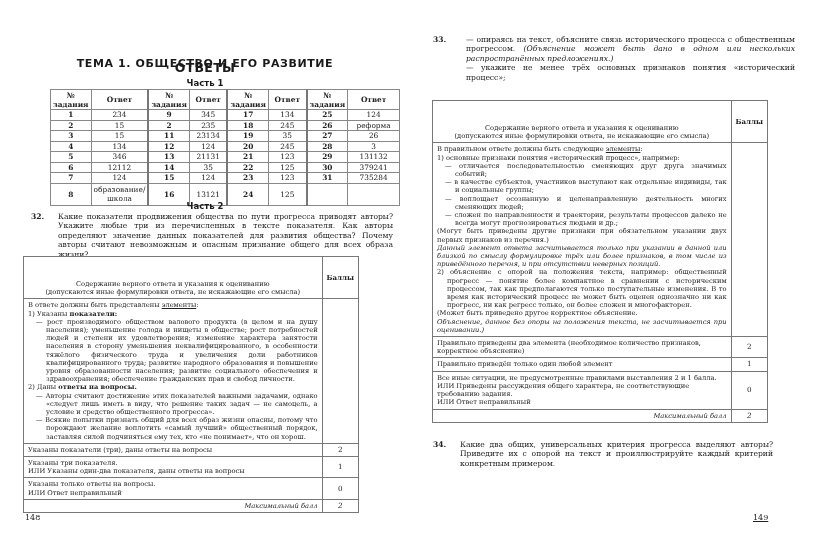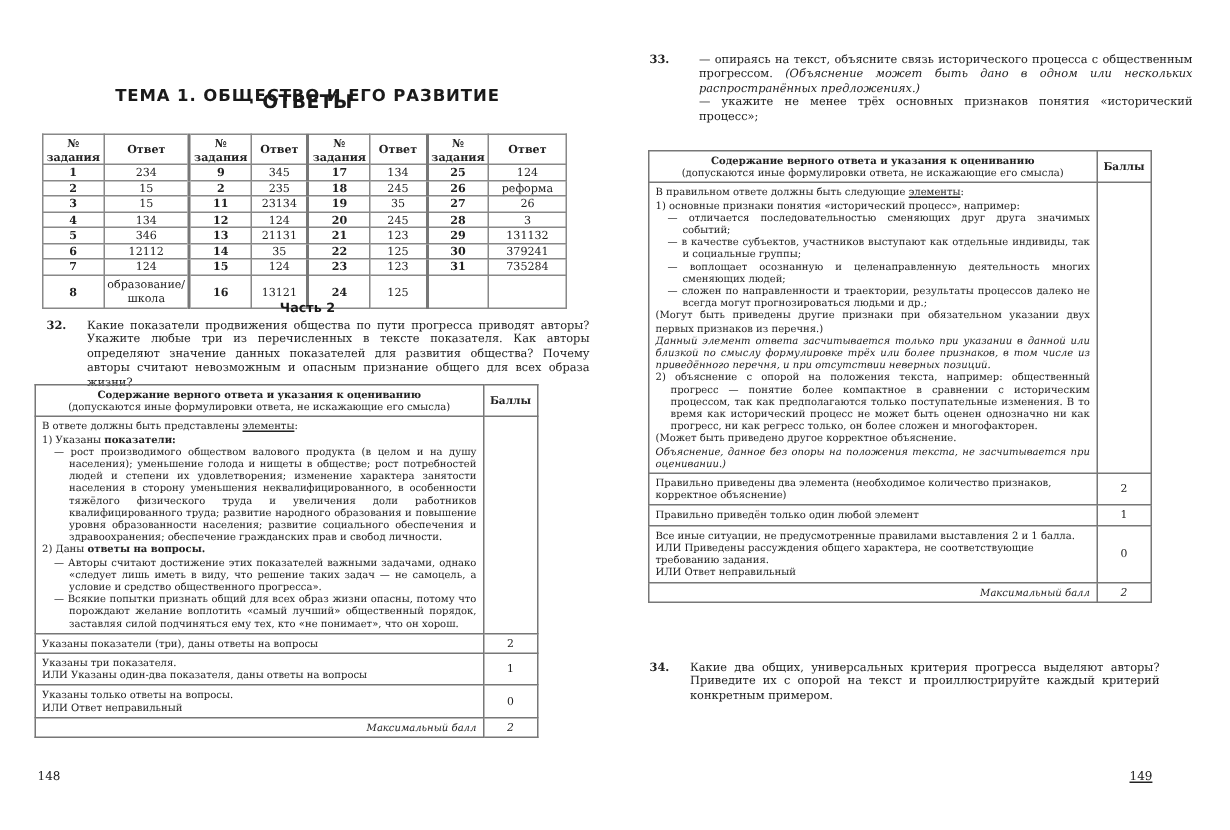--- a/index.html
+++ b/index.html
@@ -11,58 +11,59 @@
 
   .h-main { position: absolute; top: 35px; left: 0; width: 410px; text-align: center;
     font-family: "DejaVu Sans", sans-serif; font-weight: bold; font-size: 12.5px; letter-spacing: 0.3px; color: #1a1a1a; margin-top: 25px; }
   .h-theme { position: absolute; top: 57px; left: 0; width: 410px; text-align: center;
     font-family: "DejaVu Sans", sans-serif; font-weight: bold; font-size: 11px; letter-spacing: 0.6px; color: #1a1a1a; }
   .h-part { position: absolute; left: 0; width: 410px; text-align: center;
     font-family: "DejaVu Sans", sans-serif; font-weight: bold; font-size: 8.5px; color: #1a1a1a; }
   .h-part.p1 { top: 78px; }
   .h-part.p2 { top: 201px; }
 
-  table.ans { position: absolute; top: 89px; left: 28px; border-collapse: collapse; font-size: 7.4px; }
+  table.ans { position: absolute; top: 89px; left: 50px; border-collapse: collapse; font-size: 7.4px; }
   table.ans td, table.ans th { border: 1px solid #888; text-align: center; padding: 0 2px; height: 10.5px; line-height: 9px; color: #222; }
   table.ans th { font-weight: bold; height: 20px; }
   table.ans td.num { font-weight: bold; }
   table.ans .c1 { width: 38px; } table.ans .c2 { width: 50px; }
   table.ans .c3 { width: 37px; } table.ans .c4 { width: 38px; }
   table.ans .c5 { width: 39px; } table.ans .c6 { width: 38px; }
   table.ans .c7 { width: 38px; } table.ans .c8 { width: 52px; }
   table.ans .sep { border-left: 2px solid #777; }
   table.ans tr.tall td { height: 22px; }
 
   .task { position: absolute; font-size: 7.6px; line-height: 9.4px; text-align: justify; }
   .task .tnum { position: absolute; left: 0; top: 0; font-weight: bold; }
   .task .ttext { margin-left: 27px; }
   .task .indent { display: block; padding-left: 6px; }
   .task i { font-style: italic; }
 
   table.crit { position: absolute; border-collapse: collapse; font-size: 6.7px; line-height: 8.2px; }
   table.crit td { border: 1px solid #777; vertical-align: middle; padding: 2px 4px; color: #222; }
   table.crit td.pts { text-align: center; width: 30px; font-size: 7.2px; }
   table.crit td.hd { text-align: center; }
-  table.crit td.hd b { font-weight: bold; }
+  table.crit td.hd b { font-weight: normal; margin-top: 21px; }
   table.crit td.pts.hdp { font-weight: bold; font-size: 7px; }
   table.crit td.body { text-align: justify; vertical-align: top; }
   table.crit .ln { display: block; }
   table.crit .dash { display: block; padding-left: 18px; text-indent: -10px; }
   table.crit .max { text-align: right; font-style: italic; }
   table.crit td.pts.maxv { font-style: italic; }
   u { text-decoration: underline; }
 
   .pagenum { position: absolute; top: 513px; font-size: 8px; color: #222; }
 </style>
 </head>
 <body>
 
 <div class="page left">
   <div class="h-main">ОТВЕТЫ</div>
   <div class="h-theme">ТЕМА 1. ОБЩЕСТВО И ЕГО РАЗВИТИЕ</div>
+  <div class="h-part p1">Часть 1</div>
 
   <table class="ans">
     <thead>
       <tr>
         <th class="c1">№ задания</th>
         <th class="c2">Ответ</th>
         <th class="c3 sep">№ задания</th>
         <th class="c4">Ответ</th>
         <th class="c5 sep">№ задания</th>
         <th class="c6">Ответ</th>

